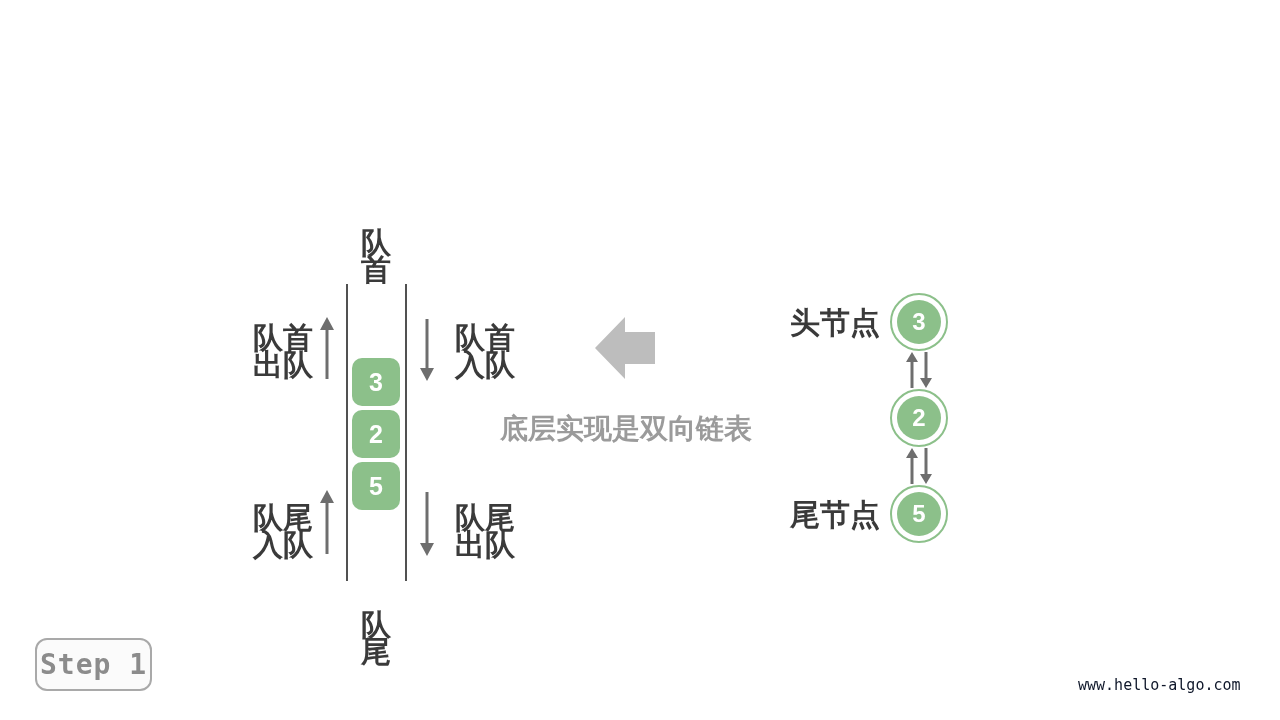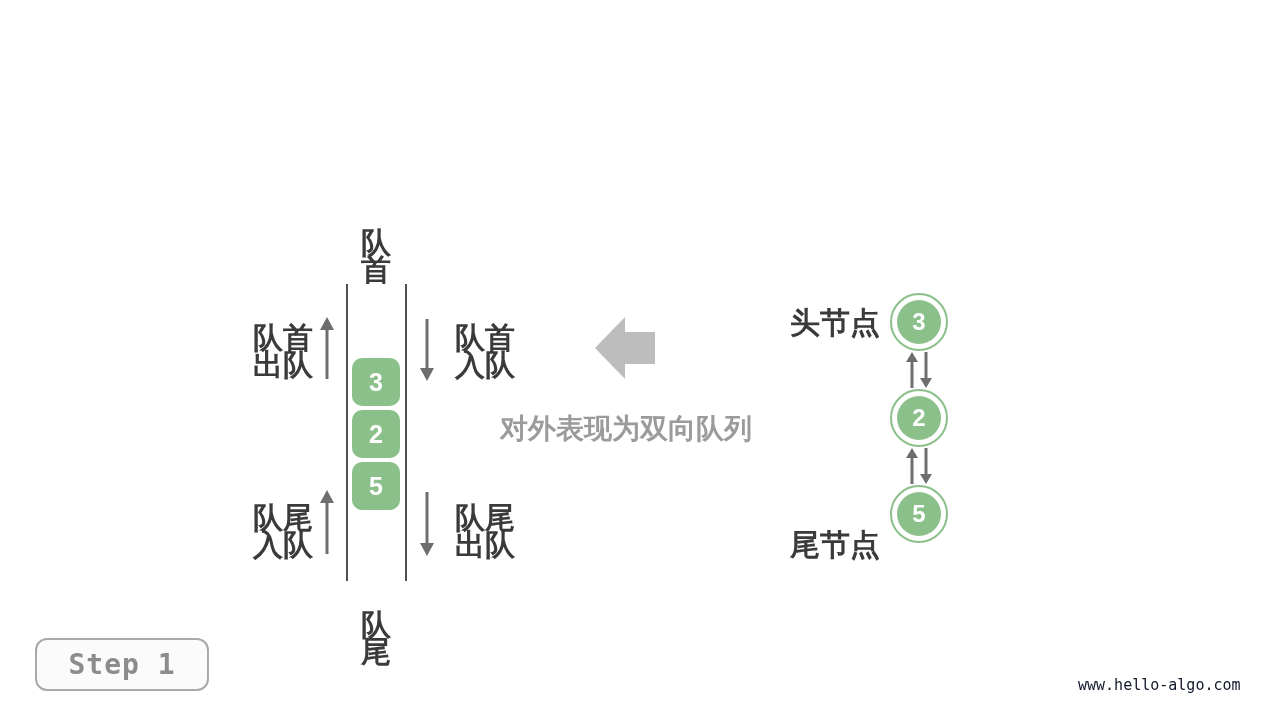--- a/index.html
+++ b/index.html
@@ -86,21 +86,21 @@
     font-weight: bold;
     display: flex;
     align-items: center;
     justify-content: center;
   }
 
   
   .step-badge {
     left: 35px;
     top: 638px;
-    width: 174px;
+    width: 117px;
     height: 53px;
     border: 2px solid #a9a9a9;
     border-radius: 12px;
     background: #fbfbfb;
     box-sizing: border-box;
     display: flex;
     align-items: center;
     justify-content: center;
     font-family: "DejaVu Sans Mono", monospace;
     font-size: 28px;
@@ -156,25 +156,25 @@
   <div class="abs label" style="left:253px; top:504px;">队尾
 入队</div>
   <div class="abs label" style="left:455px; top:504px;">队尾
 出队</div>
 
   <svg class="abs" style="left:595px; top:317px;" width="60" height="64">
     <polygon points="0,31 30,0 30,15 60,15 60,47 30,47 30,62" fill="#bdbdbd"></polygon>
   </svg>
 
   <div class="abs annotation">
-    <div>对外表现为双向队列</div>
+    <div>底层实现是双向链表</div>
   </div>
 
   <div class="abs label" style="left:790px; top:309px;">头节点</div>
-  <div class="abs label" style="left:790px; top:501px;margin-top:30px;">尾节点</div>
+  <div class="abs label" style="left:790px; top:501px;">尾节点</div>
 
   <div class="abs node" style="top:293px;">
     <div class="node-inner">3</div>
   </div>
   <div class="abs node" style="top:389px;">
     <div class="node-inner">2</div>
   </div>
   <div class="abs node" style="top:485px;">
     <div class="node-inner">5</div>
   </div>

